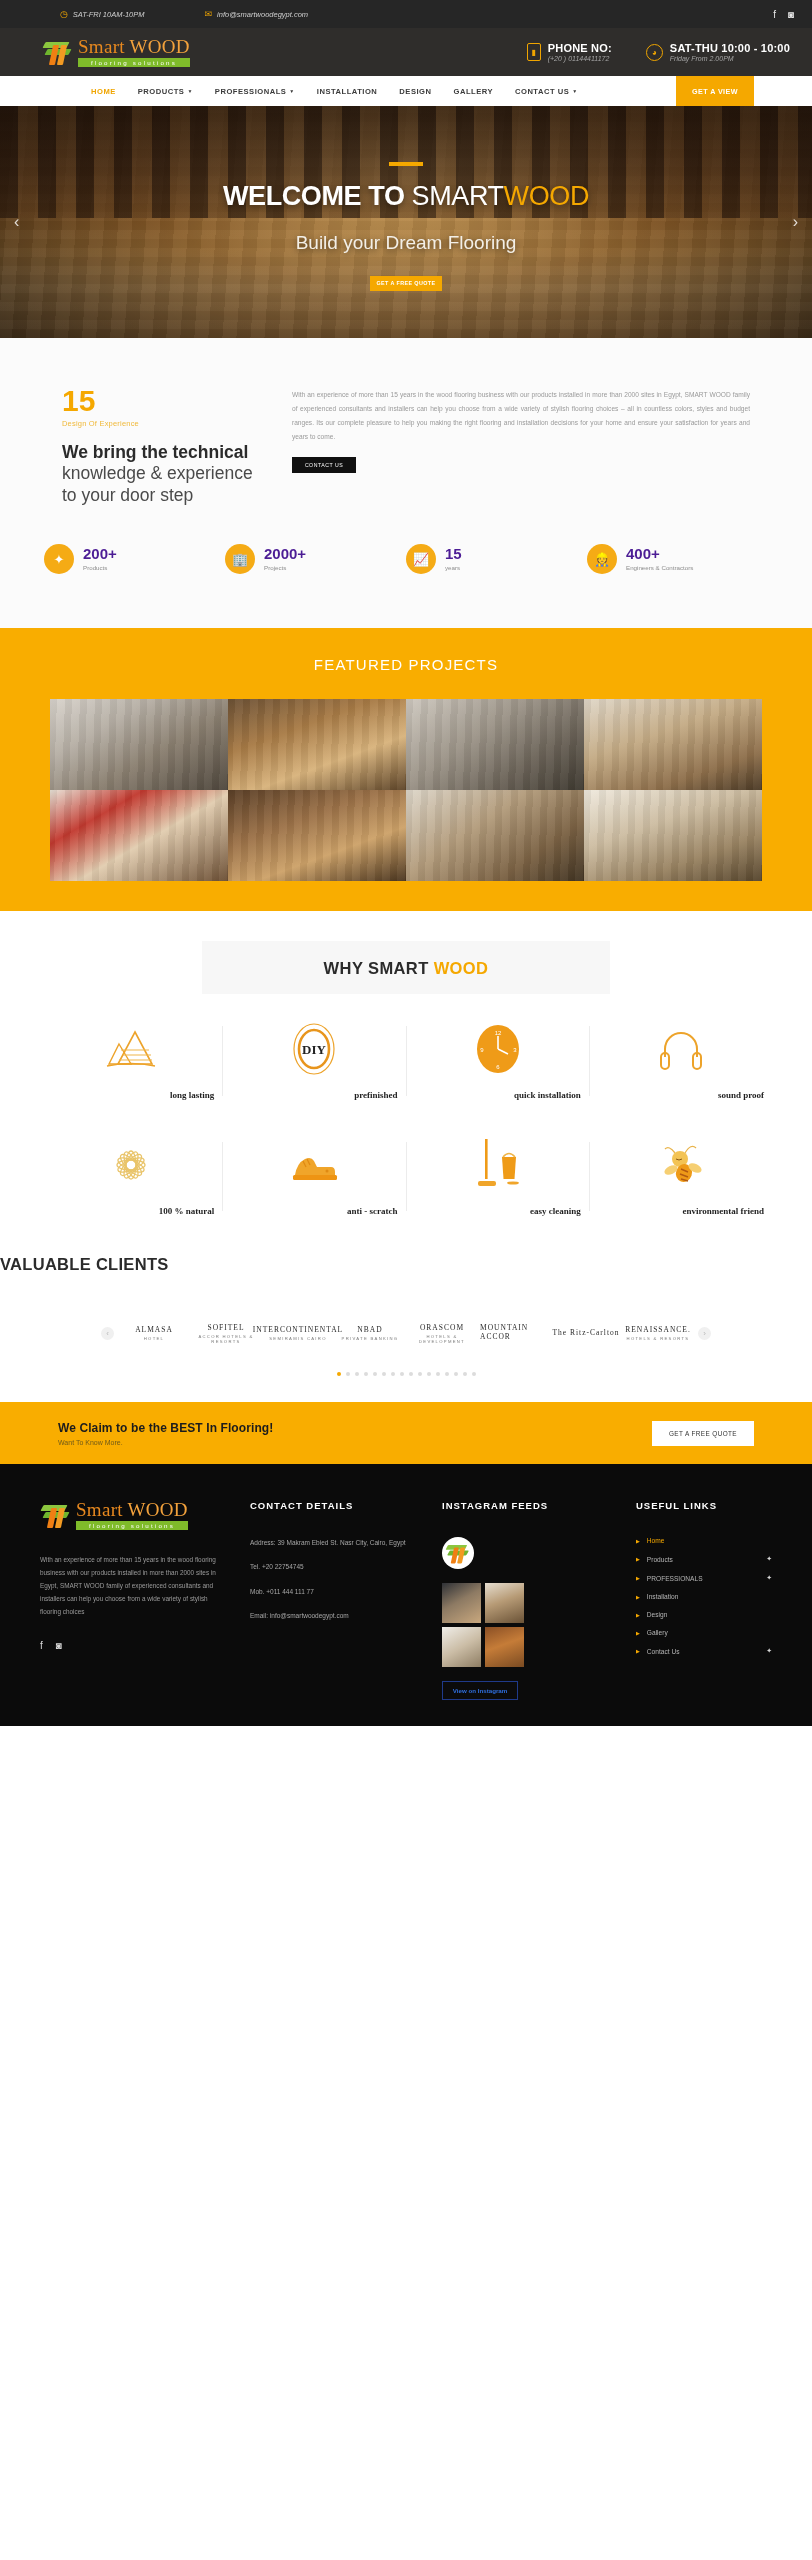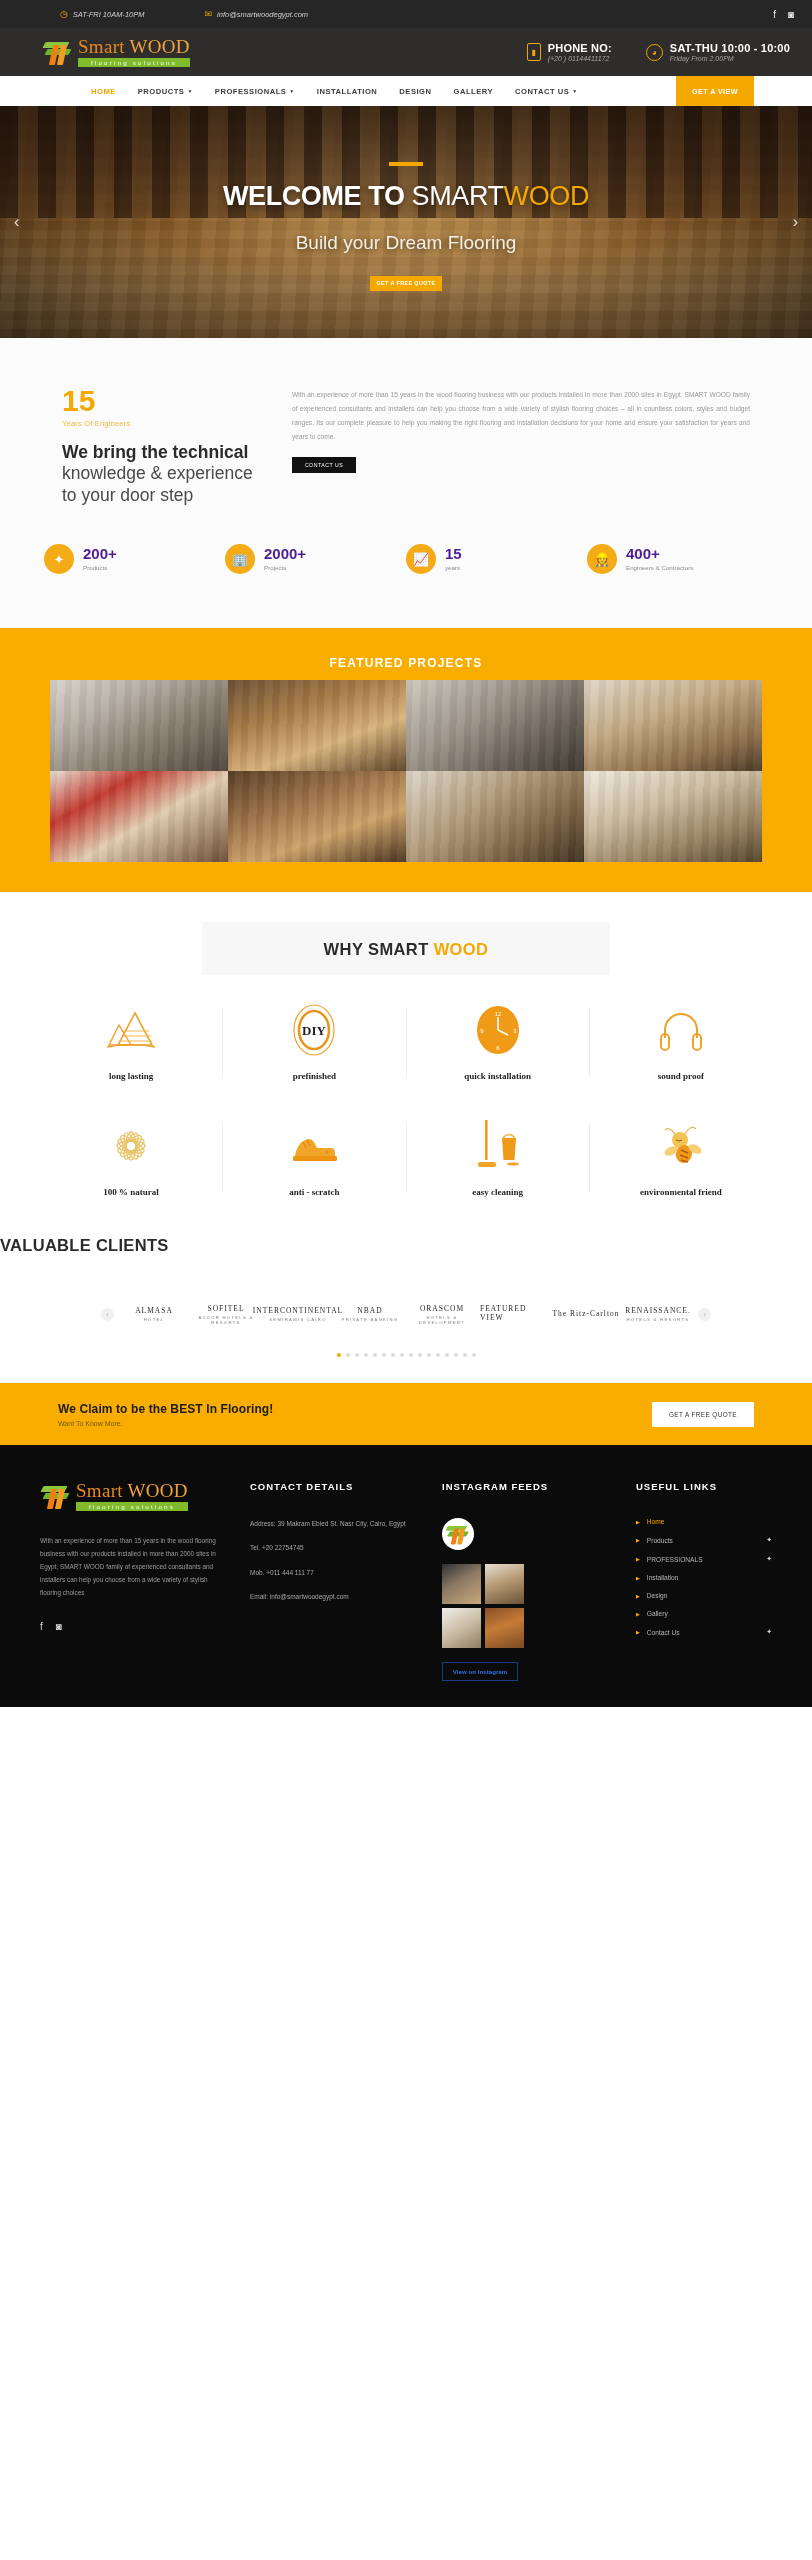--- a/index.html
+++ b/index.html
@@ -135,22 +135,22 @@
     width: 30px; height: 30px; border-radius: 50%; background: #f5ab15;
     display: flex; align-items: center; justify-content: center; color: #fff; font-size: 13px;
     flex-shrink: 0;
   }
   .stat-num { font-size: 15px; font-weight: bold; color: #4c1d95; line-height: 1; }
   .stat-lbl { font-size: 6.2px; color: #8d8d8d; margin-top: 3px; line-height: 1.35; }
 
   
   .featured { background: #f9ad00; padding: 28px 0 30px; }
   .featured-title {
-    text-align: center; color: #ffffff; font-size: 12px; font-weight: bold;
-    letter-spacing: 1.2px; margin-bottom: 10px;
+    text-align: center; color: #ffffff; font-size: 15px; font-weight: normal;
+    letter-spacing: 1.2px; margin-bottom: 26px;
   }
   .grid { display: grid; grid-template-columns: repeat(4, 1fr); width: 712px; margin: 0 auto; }
   .gcell { height: 91px; background-size: cover; position: relative; overflow: hidden; cursor: pointer; }
   .g1 { background: linear-gradient(150deg,#d9d4cd 0%,#b7b0a6 30%,#8a7f70 60%,#4e463c 100%); }
   .g2 { background: linear-gradient(160deg,#6d5236 0%,#a87b46 35%,#d8b37c 65%,#5d4428 100%); }
   .g3 { background: linear-gradient(145deg,#cfc9c0 0%,#9c9488 40%,#6b6358 70%,#3d382f 100%); }
   .g4 { background: linear-gradient(160deg,#e0d7c8 0%,#c4ab85 40%,#8e6f4b 75%,#4b3a26 100%); }
   .g5 { background: linear-gradient(150deg,#e8e2d6 0%,#c2392f 28%,#e2cdb0 55%,#6b4e33 100%); }
   .g6 { background: linear-gradient(160deg,#5a3f27 0%,#9a7047 35%,#cda269 65%,#4a351f 100%); }
   .g7 { background: linear-gradient(145deg,#ded7ca 0%,#b39c7c 40%,#7b6244 72%,#3f3221 100%); }
@@ -161,21 +161,21 @@
   }
 
   
   .why { background: #ffffff; padding: 30px 0 8px; }
   .why-head {
     width: 408px; margin: 0 auto; background: #f7f7f7; text-align: center;
     padding: 18px 0 16px; font-size: 16.5px; font-weight: bold; color: #2b2b2b; letter-spacing: .4px;
   }
   .why-head .amber { color: #f5a800; }
   .feat-row { display: flex; padding: 26px 40px 8px; }
-  .feat { flex: 1; text-align: center; padding: 0 8px; }
+  .feat { flex: 1; text-align: right; padding: 0 8px; }
   .feat-ico { height: 58px; display: flex; align-items: center; justify-content: center; }
   .feat-lbl {
     font-family: "Liberation Serif", serif; font-size: 9px; font-weight: bold;
     color: #1f1f1f; margin-top: 12px; line-height: 1.3;
   }
   .feat-div { width: 1px; background: #ececec; align-self: stretch; margin: 6px 0; }
 
   
   .clients { background: #ffffff; padding: 22px 0 26px; }
   .clients-title { text-align: left; font-size: 16.5px; font-weight: bold; color: #2b2b2b; letter-spacing: .3px; }
@@ -315,21 +315,21 @@
     <div class="hero-h1"><span>WELCOME TO </span><span class="thin">SMART</span><span class="amber thin">WOOD</span></div>
     <div class="hero-h2">Build your Dream Flooring</div>
     <div class="hero-btn">GET A FREE QUOTE</div>
   </div>
 </div>
 
 <div class="about">
   <div class="about-row">
     <div class="about-left">
       <div class="years-num">15</div>
-      <div class="years-lbl">Years Of Engineers</div>
+      <div class="years-lbl">Design Of Experience</div>
       <div class="about-h">
         <span>We bring the technical</span><br>
         <span class="light">knowledge &amp; experience to your door step</span>
       </div>
     </div>
     <div class="about-right">
       <div class="about-p">With an experience of more than 15 years in the wood flooring business  with our products installed in more than 2000 sites in Egypt, SMART WOOD family of experienced consultants and installers can help you choose from a wide variety of stylish flooring choices – all in countless colors, styles and budget ranges. Its our complete pleasure to help you making the right flooring and installation decisions for your home and ensure your satisfaction for years and years to come.</div>
       <div class="about-btn">CONTACT US</div>
     </div>
   </div>
@@ -515,21 +515,21 @@
         </div>
         <div class="client">
           <div class="cl-nm">NBAD</div>
           <div class="cl-sb">PRIVATE BANKING</div>
         </div>
         <div class="client">
           <div class="cl-nm">ORASCOM</div>
           <div class="cl-sb">HOTELS &amp; DEVELOPMENT</div>
         </div>
         <div class="client">
-          <div class="cl-nm">FEATURED VIEW</div>
+          <div class="cl-nm">MOUNTAIN ACCOR</div>
           <div class="cl-sb"></div>
         </div>
         <div class="client">
           <div class="cl-nm">The Ritz-Carlton</div>
           <div class="cl-sb"></div>
         </div>
         <div class="client">
           <div class="cl-nm">RENAISSANCE.</div>
           <div class="cl-sb">HOTELS &amp; RESORTS</div>
         </div>

